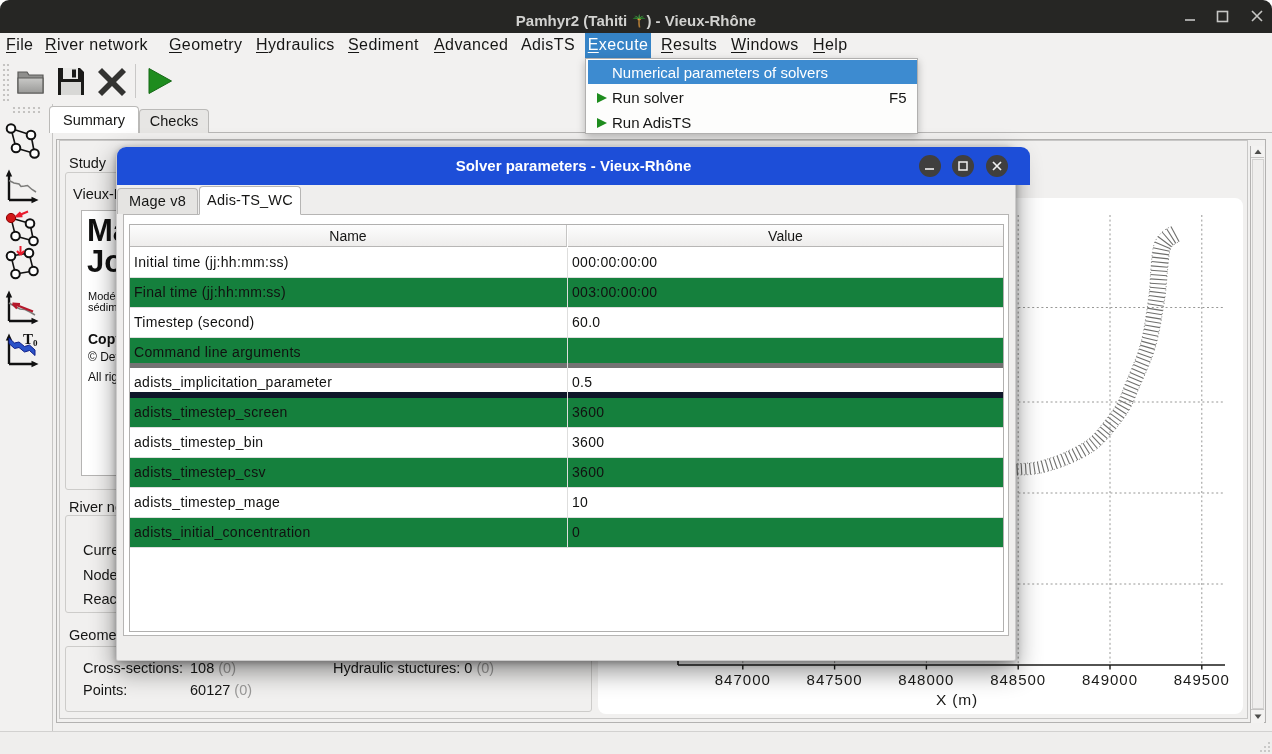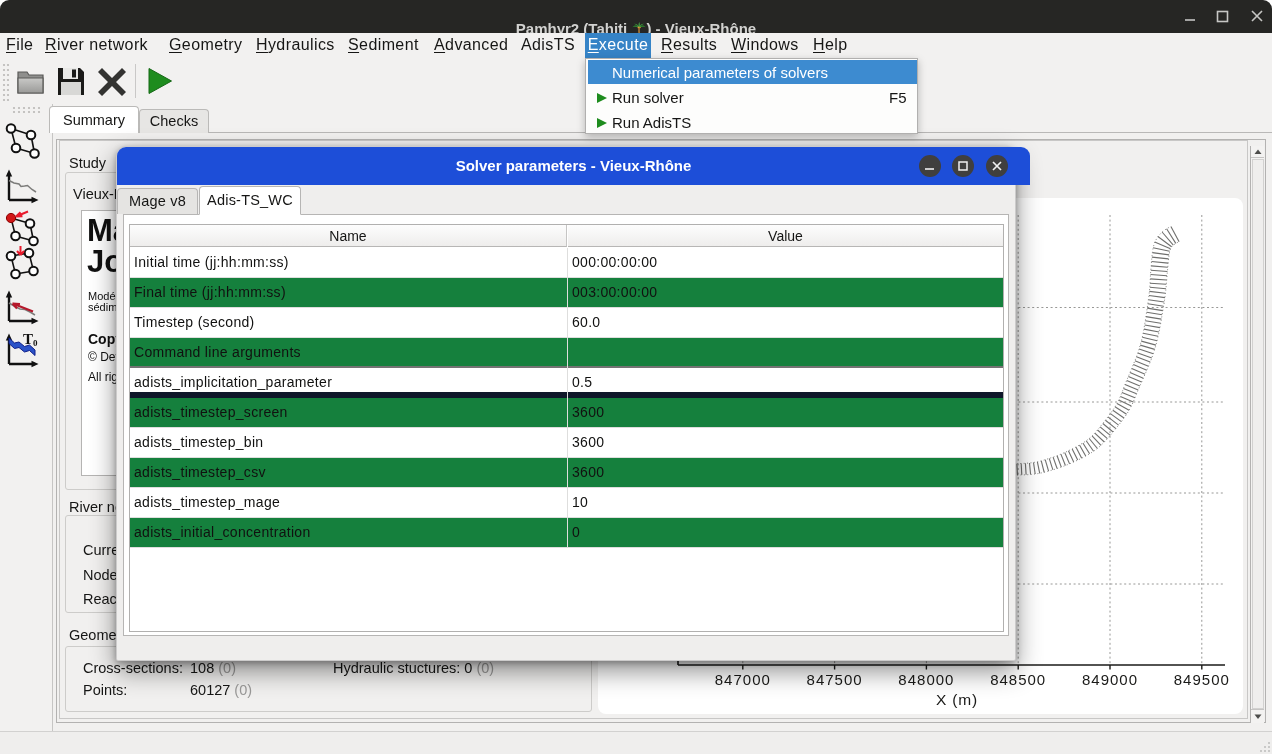--- a/index.html
+++ b/index.html
@@ -2,21 +2,21 @@
 <html><head>
 <meta charset="utf-8">
 <style>
 * { margin:0; padding:0; box-sizing:border-box; }
 html,body { width:1272px; height:754px; overflow:hidden; background:#fff; }
 body { font-family:"Liberation Sans", sans-serif; position:relative; }
 .abs { position:absolute; }
 
 
 #titlebar { left:0; top:0; width:1272px; height:33px; background:#262624; border-radius:9px 9px 0 0; }
-#titletext { left:0; top:12px; width:1272px; height:34px; text-align:center; line-height:33px; color:#d2d2d0; font-size:15px; font-weight:bold; }
+#titletext { left:0; top:4px; width:1272px; height:34px; text-align:center; line-height:33px; color:#d2d2d0; font-size:15px; font-weight:bold; }
 .wbtn { top:0; height:33px; width:34px; color:#c4c4c2; text-align:center; }
 
 
 #menubar { left:0; top:33px; width:1272px; height:25px; background:#f2f1f0; font-size:16px; letter-spacing:0.4px; color:#161615; }
 .mitem { position:absolute; top:0; height:25px; line-height:24px; }
 .mn { text-decoration:underline; text-underline-offset:2px; }
 #mexec { background:#3583c6; color:#ffffff; width:66px; text-align:center; }
 
 
 #toolbar { left:0; top:58px; width:1272px; height:46px; background:#f2f1f0; }
@@ -437,21 +437,21 @@
     <div class="trow alt" style="top:53px; border-bottom:1px solid #dededd;">
         <span class="cname">Final time (jj:hh:mm:ss)</span>
         <span class="cval">003:00:00:00</span>
         <span style="position:absolute;left:437px;top:0;width:1px;height:30px;background:#dededd;"></span>
       </div>
     <div class="trow" style="top:83px; border-bottom:1px solid #dededd;">
         <span class="cname">Timestep (second)</span>
         <span class="cval">60.0</span>
         <span style="position:absolute;left:437px;top:0;width:1px;height:30px;background:#dededd;"></span>
       </div>
-    <div class="trow alt" style="top:113px; border-bottom:2px solid #737373;">
+    <div class="trow alt" style="top:113px; border-bottom:5px solid #737373;">
         <span class="cname">Command line arguments</span>
         <span class="cval"></span>
         <span style="position:absolute;left:437px;top:0;width:1px;height:30px;background:#dededd;"></span>
       </div>
     <div class="trow" style="top:143px; border-bottom:6px solid #0f172a;">
         <span class="cname">adists_implicitation_parameter</span>
         <span class="cval">0.5</span>
         <span style="position:absolute;left:437px;top:0;width:1px;height:30px;background:#dededd;"></span>
       </div>
     <div class="trow alt" style="top:173px; border-bottom:1px solid #dededd;">

